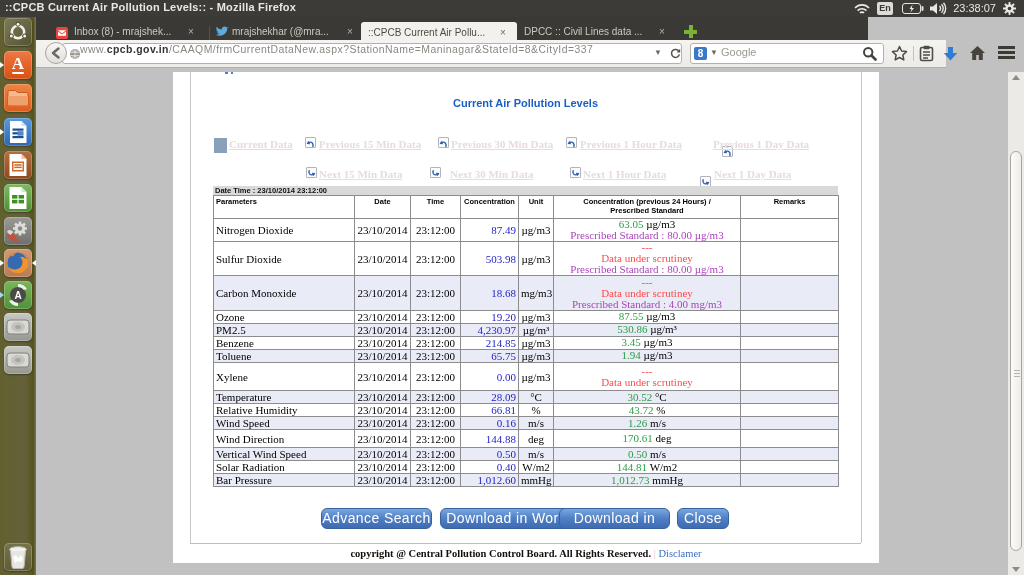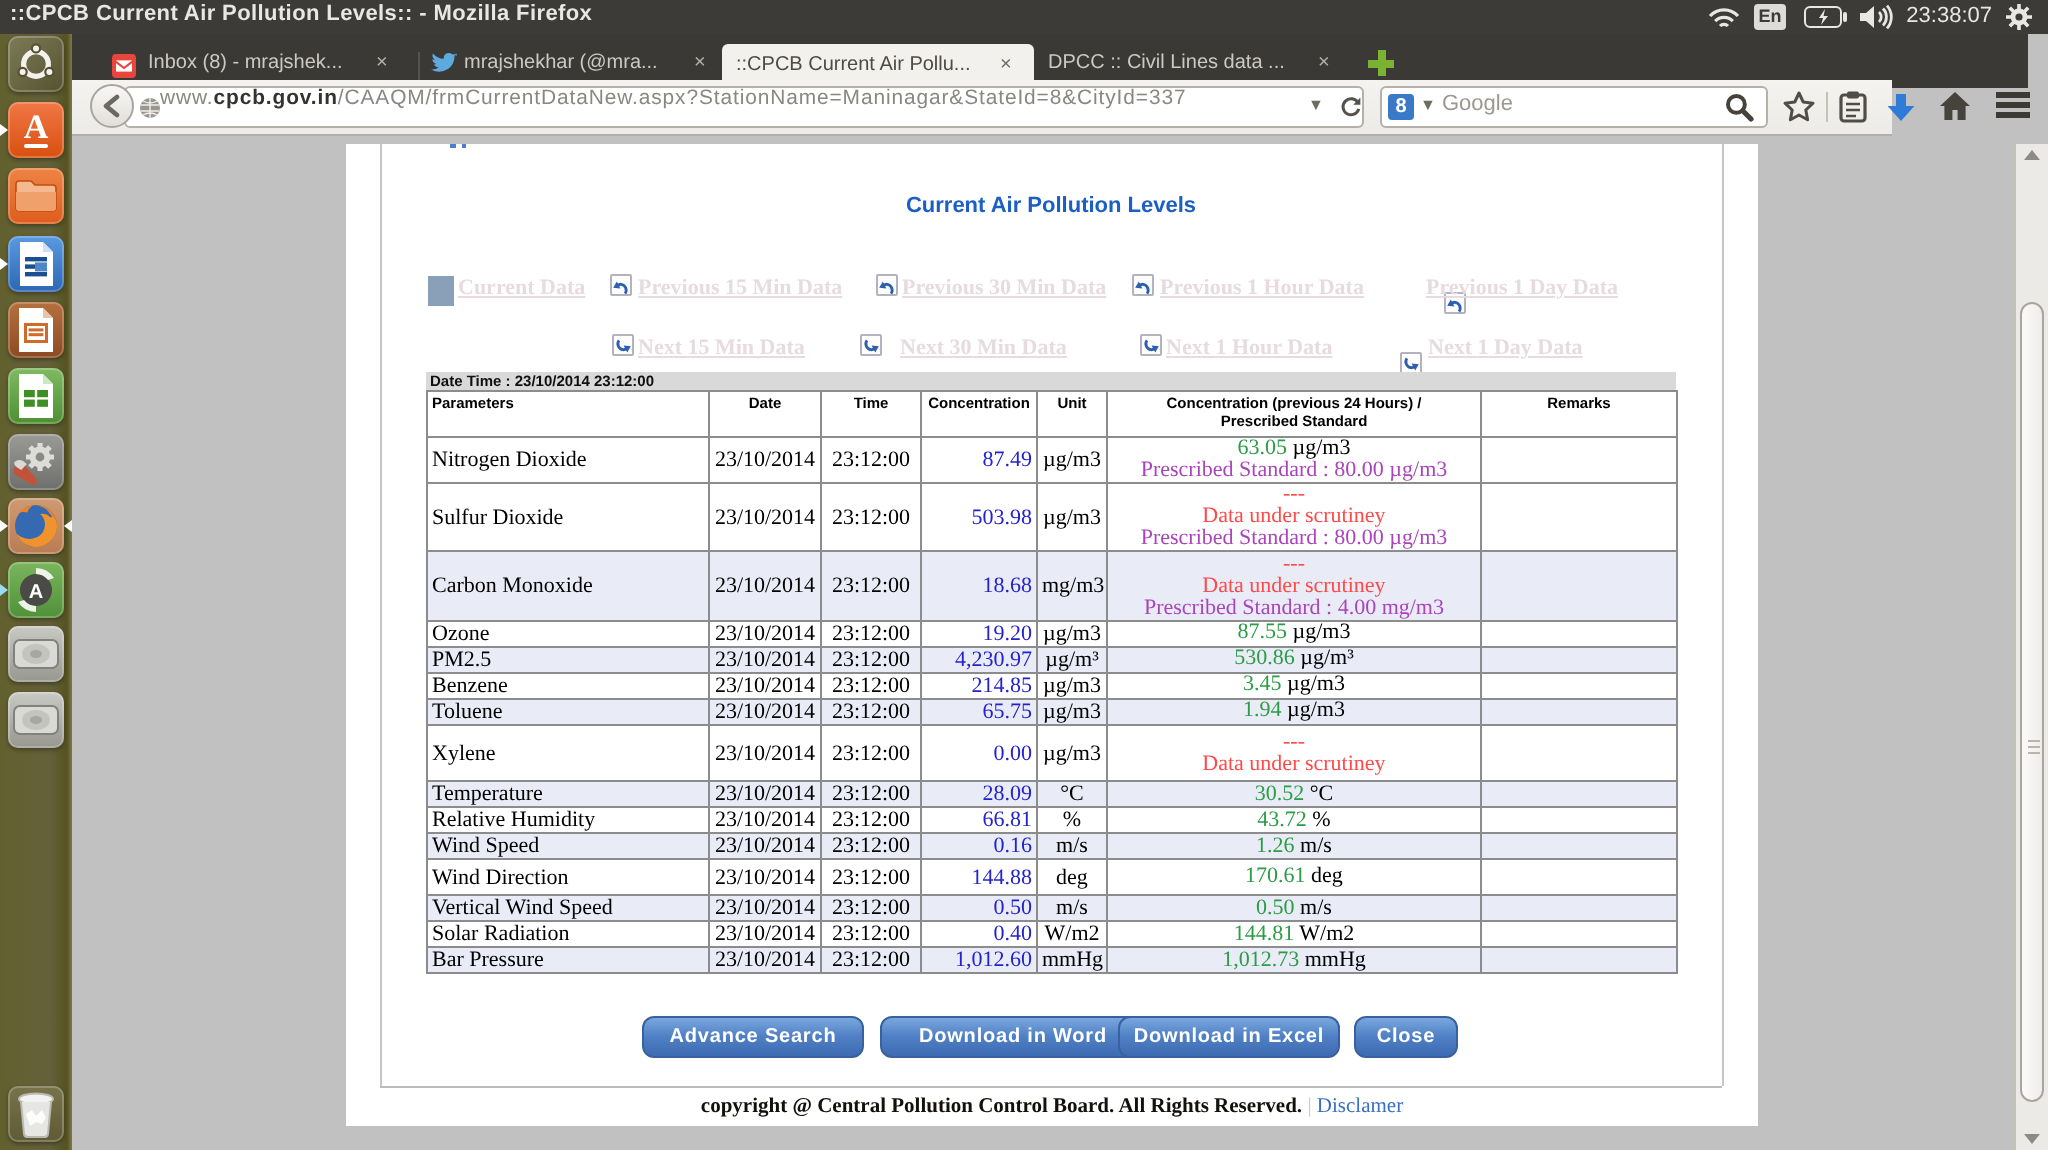--- a/index.html
+++ b/index.html
@@ -13,21 +13,21 @@
   #panel .clock { position:absolute; right:28px; top:2px; color:#e9e7e3; font-size:11px; }
   .enbox { position:absolute; left:877px; top:2px; width:16px; height:13px; background:#dedcd8; border-radius:2px; color:#3c3b37; font-size:9px; font-weight:bold; text-align:center; line-height:13px; }
 
   
   #launcher { left:0; top:17px; width:36px; height:558px; background:linear-gradient(90deg,#63602f 0%,#64613a 70%,#55531f 93%,#7b7850 100%); z-index:25; }
   .tile { position:absolute; left:4px; width:28px; height:28px; border-radius:5px; box-shadow:inset 0 0 0 1px rgba(255,255,255,0.22), 0 1px 2px rgba(0,0,0,0.35); overflow:hidden; }
   .arrowL { position:absolute; left:0; width:0; height:0; border-top:3px solid transparent; border-bottom:3px solid transparent; border-left:4px solid #ffffff; }
   .arrowR { position:absolute; left:32px; width:0; height:0; border-top:3px solid transparent; border-bottom:3px solid transparent; border-right:4px solid #ffffff; }
 
   
-  #tabbar { left:36px; top:17px; width:978px; height:27px; background:#3a3935; z-index:20; }
+  #tabbar { left:36px; top:17px; width:832px; height:27px; background:#3a3935; z-index:20; }
   .tab { position:absolute; top:5px; height:22px; font-size:10px; color:#ccc9c4; }
   .tab .txt { position:absolute; top:4px; white-space:nowrap; overflow:hidden; }
   .tab .x { position:absolute; top:4px; font-size:10px; color:#b5b2ac; }
   .tabdiv { position:absolute; top:9px; width:1px; height:14px; background:#55534d; }
   #activetab { position:absolute; left:325px; top:5px; width:156px; height:22px; background:#f3f1ee; border-radius:3px 3px 0 0; color:#4e4b45; }
 
   
   #navbar { left:36px; top:40px; width:910px; height:28px; background:linear-gradient(#f5f3f0,#edebe7); border-bottom:1px solid #b2aea6; z-index:20;text-decoration:underline; }
   #backbtn { position:absolute; left:9px; top:2px; width:22px; height:22px; border-radius:50%; background:linear-gradient(#f8f7f5,#e2dfda); border:1px solid #a9a59d; }
   #urlfield { position:absolute; left:26px; top:3px; width:620px; height:21px; background:#fff; border:1px solid #b5b1a9; border-radius:3px; }
@@ -56,21 +56,21 @@
   #dtable td.c { text-align:center; }
   #dtable td.v { text-align:right; color:#2323cc; }
   .grn { color:#2c9c46; }
   .red { color:#ff4a4a; }
   .mag { color:#aa44bb;text-align:right; }
   #dtable td.big { text-align:center; line-height:11px; }
 
   
   .btn { position:absolute; top:436px; height:21px; border-radius:6px; border:1px solid #38629f;
          background:linear-gradient(#79a7de 0%,#4f7fc4 50%,#3e6bb2 100%);
-         color:#fff; font-size:10px; font-weight:bold; text-align:center; letter-spacing:0.4px; line-height:19px; }
+         color:#fff; font-size:14px; font-weight:normal; text-align:center; letter-spacing:0.4px; line-height:19px; }
 
   
   #hr { position:absolute; left:154px; top:471px; width:671px; height:1px; background:#bcbcbc; }
   #footer { position:absolute; left:0; top:476px; width:706px; text-align:center; font-family:"Liberation Serif", serif; font-size:10.5px; font-weight:bold; color:#14100c; }
   #footer .dis { color:#3a6fc3; font-weight:normal; }
   #footer .bar { color:#e0b8c8; font-weight:normal; }
 
   
   #scroll { position:absolute; left:971px; top:0px; width:17px; height:503px; background:#eceae6; border-left:1px solid #c4c0ba; }
   #thumb { position:absolute; left:2px; top:79px; width:12px; height:400px; background:linear-gradient(90deg,#fbfaf9,#efedea); border:1px solid #aaa69e; border-radius:7px; }

